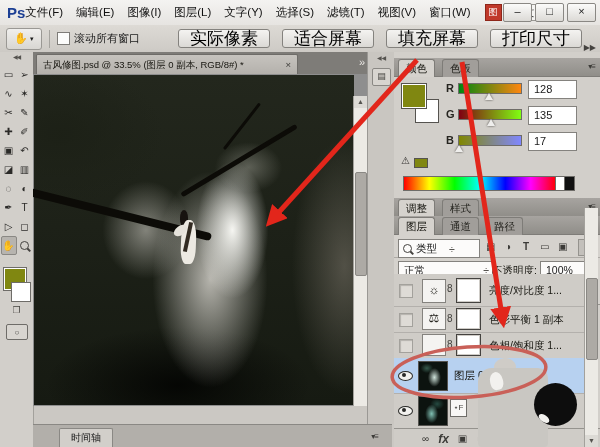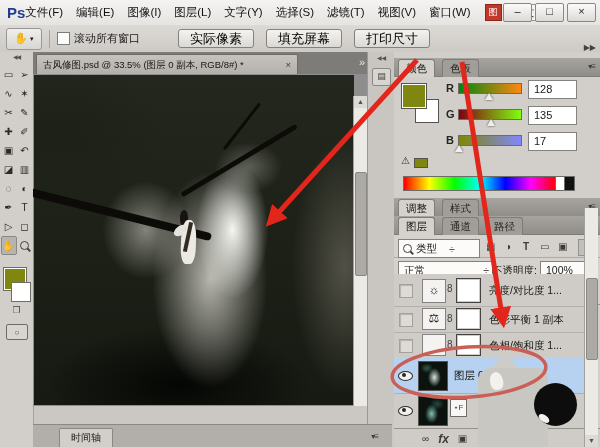--- a/index.html
+++ b/index.html
@@ -21,21 +21,21 @@
     text-align:center;line-height:15px;font-size:11px;border-radius:2px}
   
   .optionsbar{position:absolute;left:0;top:25px;width:600px;height:27px;background:linear-gradient(#dddad5,#cdcac5);
     border-bottom:1px solid #a19f9a;display:flex;align-items:center}
   .toolbtn{width:34px;height:20px;margin-left:6px;border:1px solid #9a9894;border-radius:3px;
     background:linear-gradient(#f0efed,#d8d6d2);display:flex;align-items:center;justify-content:center;gap:2px;font-size:11px}
   .vsep{width:1px;height:18px;background:#a5a39e;margin:0 7px}
   .cb{width:11px;height:11px;border:1px solid #7e7c78;background:#fcfcfb;margin-right:4px}
   .oblabel{font-size:11px;margin-right:14px}
   .obtn{height:19px;padding:0 11px;margin-right:12px;background:linear-gradient(#f4f3f1,#dbd9d5);
-    border:1px solid #84827e;border-radius:3px;font-size:13px;line-height:18px}
+    border:1px solid #84827e;border-radius:3px;font-size:17px;line-height:18px}
   
   .toolbar{position:absolute;left:0;top:52px;width:33px;height:395px;background:#d2cfca;border-right:1px solid #a3a19c}
   .tb-collapse{position:absolute;left:0;top:1px;width:33px;text-align:center;font-size:6px;color:#55534f;letter-spacing:-1px}
   .tools{position:absolute;left:0;top:13px;width:33px;display:grid;grid-template-columns:16px 16px;grid-auto-rows:19px;justify-content:center}
   .tool{display:flex;align-items:center;justify-content:center;font-size:10px;color:#2b2a28}
   .tool.sel{background:#b7b4af;border:1px solid #8a8884;border-radius:2px}
   .fgsw{position:absolute;left:4px;top:216px;width:20px;height:20px;background:#808711;border:1px solid #fff;outline:1px solid #6e6c68;box-shadow:1px 1px 0 #8a8884}
   .bgsw{position:absolute;left:11px;top:230px;width:18px;height:18px;background:#ffffff;border:1px solid #6e6c68}
   .tbx{position:absolute;left:0;width:33px;text-align:center;color:#44423f}
   .qmask{position:absolute;left:6px;top:272px;width:20px;height:14px;border:1px solid #6e6c68;border-radius:2px;
@@ -185,20 +185,21 @@
   <div class="optionsbar">
     <div class="toolbtn">
       <span>✋</span>
       <span style="font-size:7px">▾</span>
     </div>
     <div class="vsep"></div>
     <div class="cb"></div>
     <span class="oblabel">滚动所有窗口</span>
     <span style="width:24px"></span>
     <button class="obtn">实际像素</button>
+    <button class="obtn">适合屏幕</button>
     <button class="obtn">填充屏幕</button>
     <button class="obtn">打印尺寸</button>
   </div>
 
   <div class="toolbar">
     <div class="tb-collapse">◀◀</div>
     <div class="tools">
       <span class="tool">▭</span>
       <span class="tool">➢</span>
       <span class="tool">∿</span>

